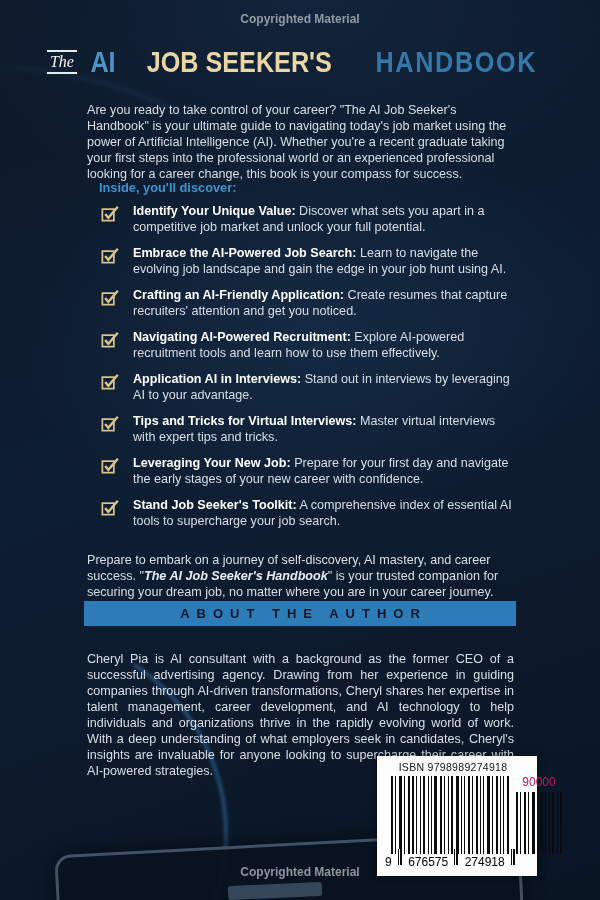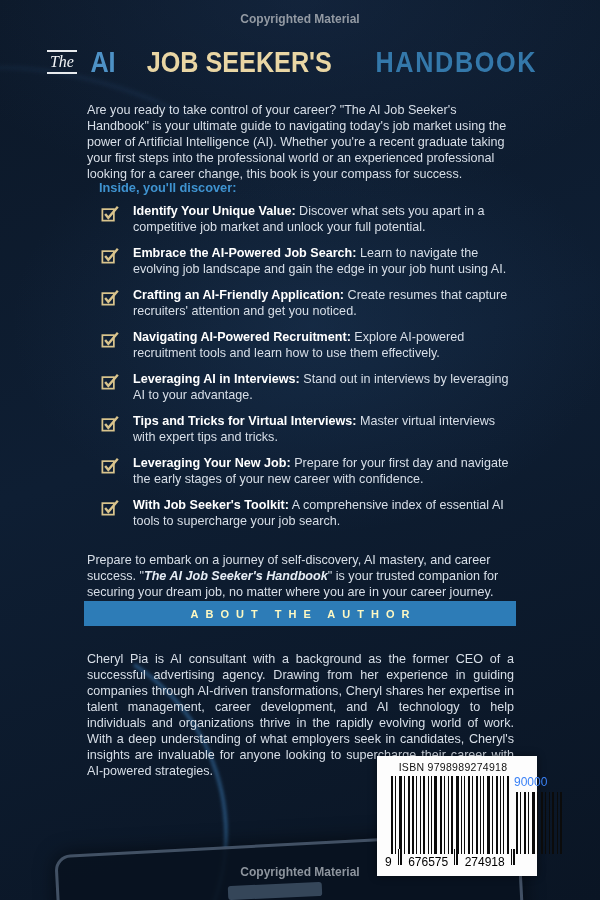--- a/index.html
+++ b/index.html
@@ -47,39 +47,39 @@
     display:flex;flex-direction:column;gap:10px;}
   .check-item{display:flex;align-items:flex-start;}
   .check-icon{flex:0 0 19px;width:19px;height:19px;margin-top:1px;}
   .check-text{margin-left:14px;color:#d8dfe8;font-size:12.6px;line-height:16px;}
   .check-title{font-weight:700;color:#ffffff;}
 
   .closing{position:absolute;top:539px;left:87px;width:429px;}
   .closing .book-title{font-weight:700;font-style:italic;color:#e6edf5;}
 
   .about-banner{position:absolute;top:601px;left:84px;width:432px;height:25px;z-index:3;
-    background:#2d7cb7;color:#fef9c3;font-weight:700;font-size:11px;letter-spacing:7px;
+    background:#2d7cb7;color:#0f172a;font-weight:700;font-size:13px;letter-spacing:7px;
     display:flex;align-items:center;justify-content:center;text-indent:7px;}
   .bio{position:absolute;top:638px;left:87px;width:427px;text-align:justify;}
 
   .barcode-box{position:absolute;left:377px;top:756px;width:160px;height:120px;background:#fdfdfd;
     box-shadow:0 0 8px rgba(0,0,0,.45);z-index:5;}
   .isbn-top{position:absolute;top:5px;left:0;width:152px;text-align:center;
     color:#111;font-size:10.5px;letter-spacing:.3px;}
   .bars-main{position:absolute;left:14px;top:20px;width:118px;height:78px;
     display:flex;justify-content:space-between;align-items:stretch;}
   .bars-supp{position:absolute;left:139px;top:36px;width:46px;height:62px;
     display:flex;justify-content:space-between;align-items:stretch;}
   .bar{background:#0b0b0b;height:100%;}
   .digits-row{position:absolute;left:8px;top:100px;width:130px;display:flex;
     justify-content:space-between;align-items:flex-start;color:#000;font-size:12px;line-height:12px;}
   .guard{width:4px;height:16px;margin-top:-7px;
     background:linear-gradient(90deg,#0b0b0b 1.5px,#fdfdfd 1.5px,#fdfdfd 2.5px,#0b0b0b 2.5px);}
-  .supp-num{position:absolute;left:137px;top:20px;width:50px;
-    color:#3b82f6;font-size:12px;line-height:12px;}
+  .supp-num{position:absolute;left:137px;top:20px;width:50px;text-align:center;
+    color:#be185d;font-size:12px;line-height:12px;}
 </style>
 </head>
 <body>
 
 <div class="cover">
 
   <div class="streak-top"></div>
   <div class="arc-light"></div>
   <div class="laptop-screen"></div>
   <div class="laptop-hinge"></div>
@@ -128,21 +128,21 @@
       <path d="M6.5 12.5 L10.5 17.5 L22.5 3.5" fill="none" stroke="#d9c48d" stroke-width="3"></path>
     </svg>
     <div class="check-text"><span class="check-title">Navigating AI-Powered Recruitment:</span><span> Explore AI-powered recruitment tools and learn how to use them effectively.</span></div>
   </div>
 
   <div class="check-item">
     <svg class="check-icon" viewBox="0 0 24 24" aria-hidden="true">
       <rect x="3" y="6.5" width="14.5" height="14.5" fill="none" stroke="#d9c48d" stroke-width="2.2"></rect>
       <path d="M6.5 12.5 L10.5 17.5 L22.5 3.5" fill="none" stroke="#d9c48d" stroke-width="3"></path>
     </svg>
-    <div class="check-text"><span class="check-title">Leveraging AI in Interviews:</span><span> Stand out in interviews by leveraging AI to your advantage.</span></div>
+    <div class="check-text"><span class="check-title">Application AI in Interviews:</span><span> Stand out in interviews by leveraging AI to your advantage.</span></div>
   </div>
 
   <div class="check-item">
     <svg class="check-icon" viewBox="0 0 24 24" aria-hidden="true">
       <rect x="3" y="6.5" width="14.5" height="14.5" fill="none" stroke="#d9c48d" stroke-width="2.2"></rect>
       <path d="M6.5 12.5 L10.5 17.5 L22.5 3.5" fill="none" stroke="#d9c48d" stroke-width="3"></path>
     </svg>
     <div class="check-text"><span class="check-title">Tips and Tricks for Virtual Interviews:</span><span> Master virtual interviews with expert tips and tricks.</span></div>
   </div>
 
@@ -152,21 +152,21 @@
       <path d="M6.5 12.5 L10.5 17.5 L22.5 3.5" fill="none" stroke="#d9c48d" stroke-width="3"></path>
     </svg>
     <div class="check-text"><span class="check-title">Leveraging Your New Job:</span><span> Prepare for your first day and navigate the early stages of your new career with confidence.</span></div>
   </div>
 
   <div class="check-item">
     <svg class="check-icon" viewBox="0 0 24 24" aria-hidden="true">
       <rect x="3" y="6.5" width="14.5" height="14.5" fill="none" stroke="#d9c48d" stroke-width="2.2"></rect>
       <path d="M6.5 12.5 L10.5 17.5 L22.5 3.5" fill="none" stroke="#d9c48d" stroke-width="3"></path>
     </svg>
-    <div class="check-text"><span class="check-title">With Job Seeker's Toolkit:</span><span> A comprehensive index of essential AI tools to supercharge your job search.</span></div>
+    <div class="check-text"><span class="check-title">Stand Job Seeker's Toolkit:</span><span> A comprehensive index of essential AI tools to supercharge your job search.</span></div>
   </div>
 </div>
 
   <p class="body-text closing"><span>Prepare to embark on a journey of self-discovery, AI mastery, and career success. "</span><span class="book-title">The AI Job Seeker's Handbook</span><span>" is your trusted companion for securing your dream job, no matter where you are in your career journey.</span></p>
 
   <div class="about-banner">ABOUT THE AUTHOR</div>
 
   <p class="body-text bio">Cheryl Pia is AI consultant with a background as the former CEO of a successful advertising agency. Drawing from her experience in guiding companies through AI-driven transformations, Cheryl shares her expertise in talent management, career development, and AI technology to help individuals and organizations thrive in the rapidly evolving world of work. With a deep understanding of what employers seek in candidates, Cheryl's insights are invaluable for anyone looking to supercharge their career with AI-powered strategies.</p>
 
   <div class="barcode-box">

